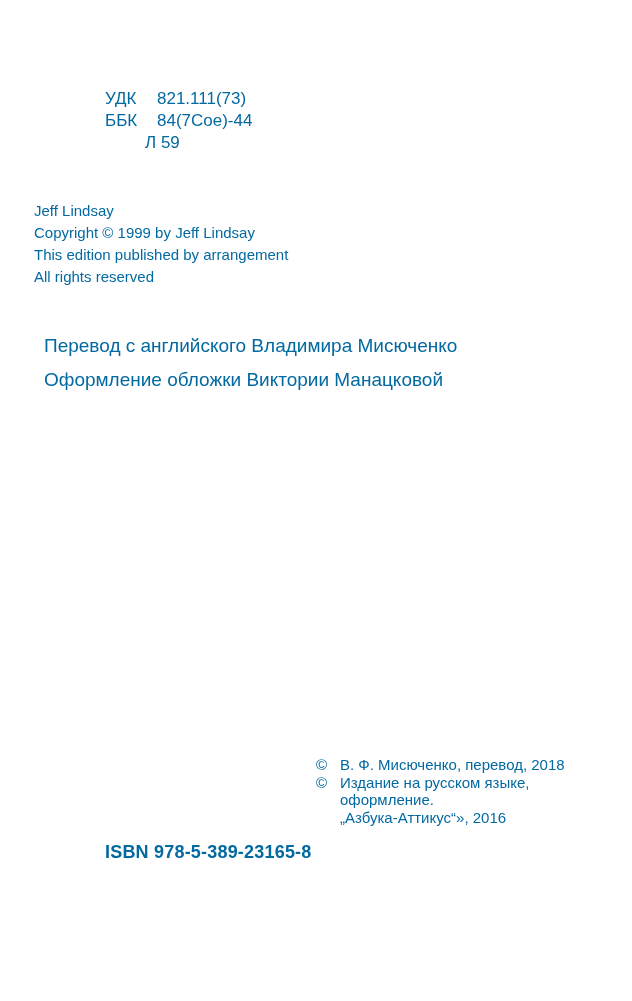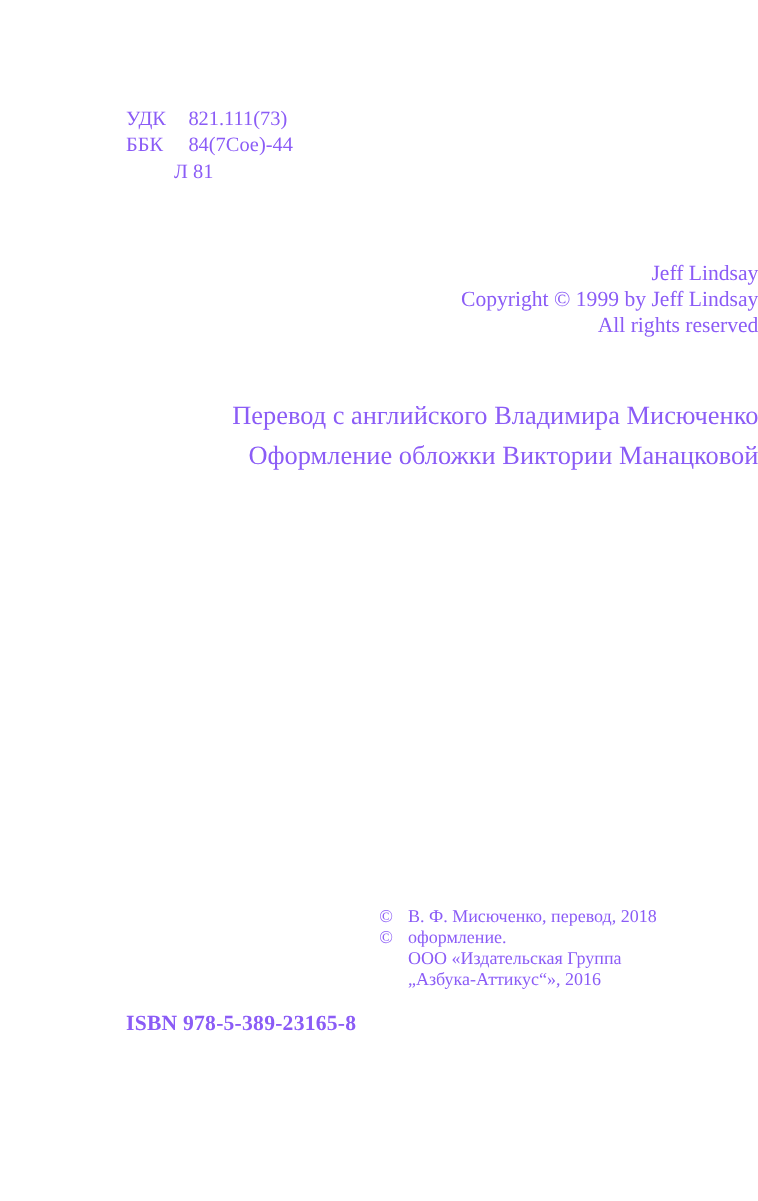--- a/index.html
+++ b/index.html
@@ -5,22 +5,22 @@
   html, body {
     margin: 0;
     padding: 0;
     background: #ffffff;
   }
   .page {
     position: relative;
     width: 632px;
     height: 1001px;
     background: #ffffff;
-    font-family: Liberation Serif, serif;
-    color: #8b5cf6;
+    font-family: Liberation Sans, sans-serif;
+    color: #0369a1;
     overflow: hidden;
   }
   
   .catalog-block {
     position: absolute;
     left: 105px;
     top: 88px;
     font-size: 17px;
     line-height: 22px;
     white-space: nowrap;
@@ -30,33 +30,33 @@
     width: 52px;
   }
   .catalog-row.author-sign-row {
     padding-left: 40px;
   }
   
   .title-block {
     position: absolute;
     left: 34px;
     right: 0;
-    top: 216px;
-    text-align: right;
-    font-size: 18px;
+    top: 200px;
+    text-align: left;
+    font-size: 15px;
     line-height: 22px;
     white-space: nowrap;
   }
   
   .credit-line {
     position: absolute;
     left: 44px;
     right: 0;
-    text-align: right;
-    font-size: 22px;
+    text-align: left;
+    font-size: 19px;
     line-height: 20px;
     white-space: nowrap;
   }
   .credit-translation { top: 336px; }
   .credit-cover { top: 370px; }
   
   .copyright-block {
     position: absolute;
     left: 316px;
     top: 756px;
@@ -94,42 +94,43 @@
 
 <div class="page">
 
   <div class="catalog-block">
     <div class="catalog-row">
       <span class="cat-label">УДК</span><span>821.111(73)</span>
     </div>
     <div class="catalog-row">
       <span class="cat-label">ББК</span><span>84(7Сое)-44</span>
     </div>
-    <div class="catalog-row author-sign-row">Л 81</div>
+    <div class="catalog-row author-sign-row">Л 59</div>
   </div>
 
   <div class="title-block">
     <div>Jeff Lindsay</div>
     <div>Copyright © 1999 by Jeff Lindsay</div>
+    <div>This edition published by arrangement</div>
     <div>All rights reserved</div>
   </div>
 
   <div class="credit-line credit-translation">Перевод с английского Владимира Мисюченко</div>
   <div class="credit-line credit-cover">Оформление обложки Виктории Манацковой</div>
 
   <div class="copyright-block">
     <div class="copyright-entry">
       <span class="copyright-symbol">©</span>
       <span class="copyright-lines">В. Ф. Мисюченко, перевод, 2018</span>
     </div>
     <div class="copyright-entry">
       <span class="copyright-symbol">©</span>
       <span class="copyright-lines">
+        <div>Издание на русском языке,</div>
         <div>оформление.</div>
-        <div>ООО «Издательская Группа</div>
         <div>„Азбука-Аттикус“», 2016</div>
       </span>
     </div>
   </div>
 
   <div class="isbn-line">ISBN 978-5-389-23165-8</div>
 
 </div>
 
 </body></html>

